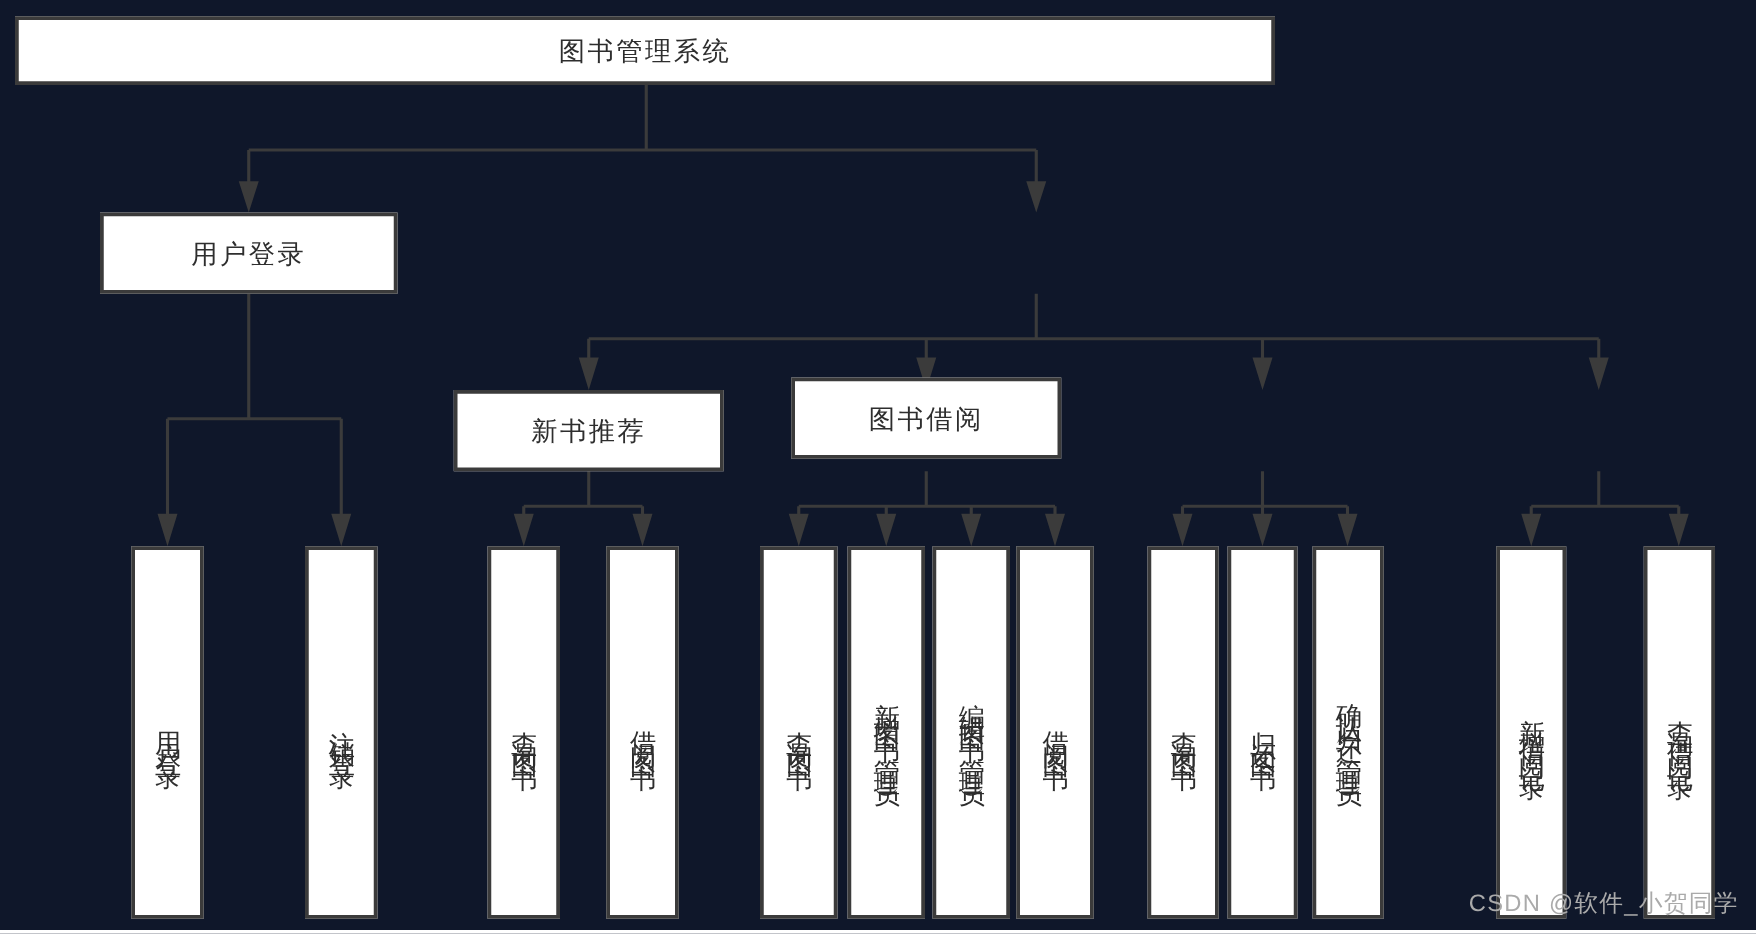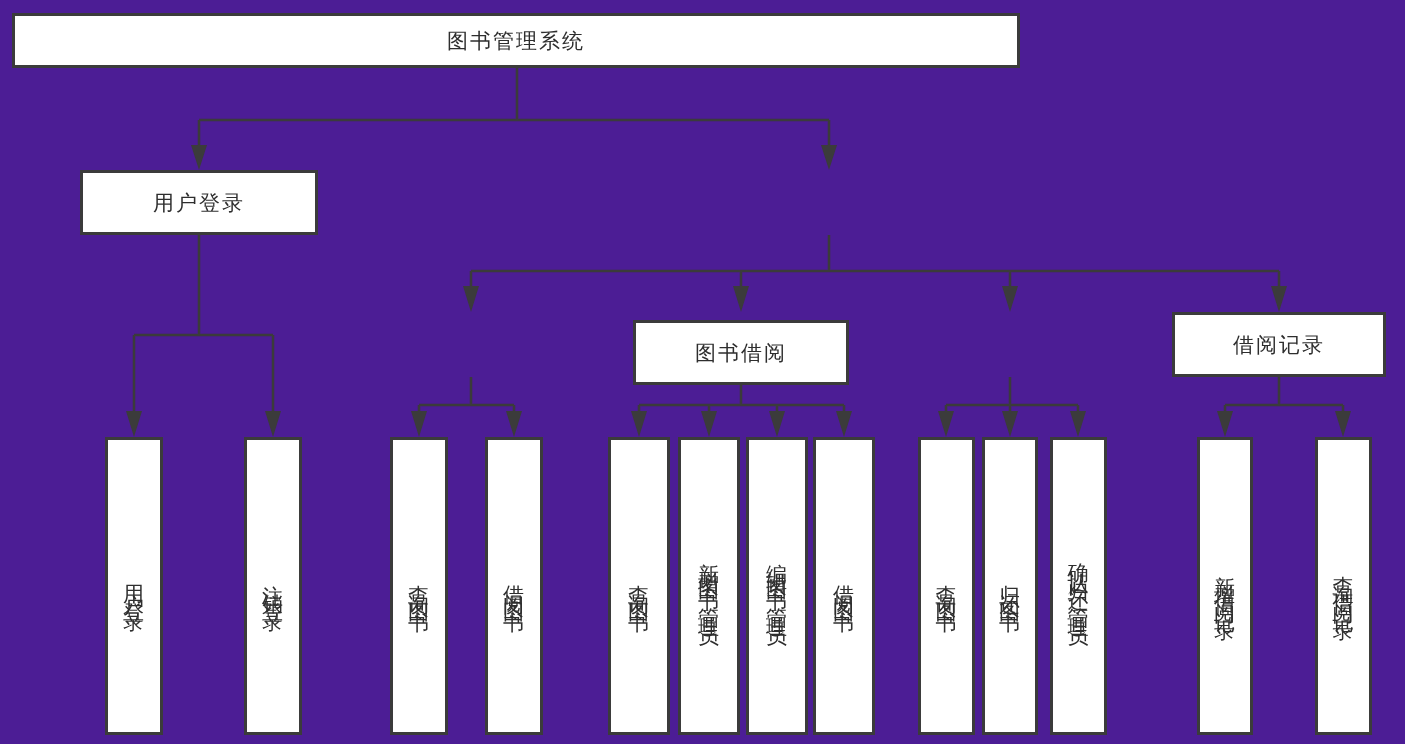--- a/index.html
+++ b/index.html
@@ -1,17 +1,17 @@
 <!DOCTYPE html>
 <html><head>
 <meta charset="utf-8">
 <style>
   html,body{margin:0;padding:0;background:#ffffff;}
   .canvas{
-    position:relative;width:1405px;height:744px;background:#4c1d95;
+    position:relative;width:1405px;height:744px;background:#0f172a;
     font-family:"Liberation Sans",sans-serif;overflow:hidden;
   }
   .wires{position:absolute;left:0;top:0;width:1405px;height:747px;}
   .box{
     position:absolute;box-sizing:border-box;border:3px solid #3b3b3b;background:#ffffff;
     display:flex;align-items:center;justify-content:center;
     color:#2e2e2e;font-size:21px;
   }
   .h span{letter-spacing:2px;white-space:nowrap;}
   .v span{
@@ -51,25 +51,25 @@
   </svg>
 
   <div class="box h" style="left:12px;top:13px;width:1008px;height:55px">
     <span>图书管理系统</span>
   </div>
 
   <div class="box h" style="left:80px;top:170px;width:238px;height:65px">
     <span>用户登录</span>
   </div>
 
-  <div class="box h" style="left:633px;top:320px;width:216px;height:65px">
+  <div class="box h" style="left:363px;top:312px;width:216px;height:65px">
+    <span>新书推荐</span>
+  </div>
+  <div class="box h" style="left:633px;top:302px;width:216px;height:65px">
     <span>图书借阅</span>
-  </div>
-  <div class="box h" style="left:1172px;top:312px;width:214px;height:65px">
-    <span>借阅记录</span>
   </div>
 
   <div class="box v" style="left:105px;top:437px;width:58px;height:298px">
     <span>用户登录</span>
   </div>
   <div class="box v" style="left:244px;top:437px;width:58px;height:298px">
     <span>注销登录</span>
   </div>
 
   <div class="box v" style="left:390px;top:437px;width:58px;height:298px">
@@ -102,14 +102,15 @@
     <span>确认归还（管理员）</span>
   </div>
 
   <div class="box v" style="left:1197px;top:437px;width:56px;height:298px">
     <span>新增借阅记录</span>
   </div>
   <div class="box v" style="left:1315px;top:437px;width:57px;height:298px">
     <span>查询借阅记录</span>
   </div>
 
+  <div class="watermark">CSDN @软件_小贺同学</div>
 
 </div>
 
 </body></html>

